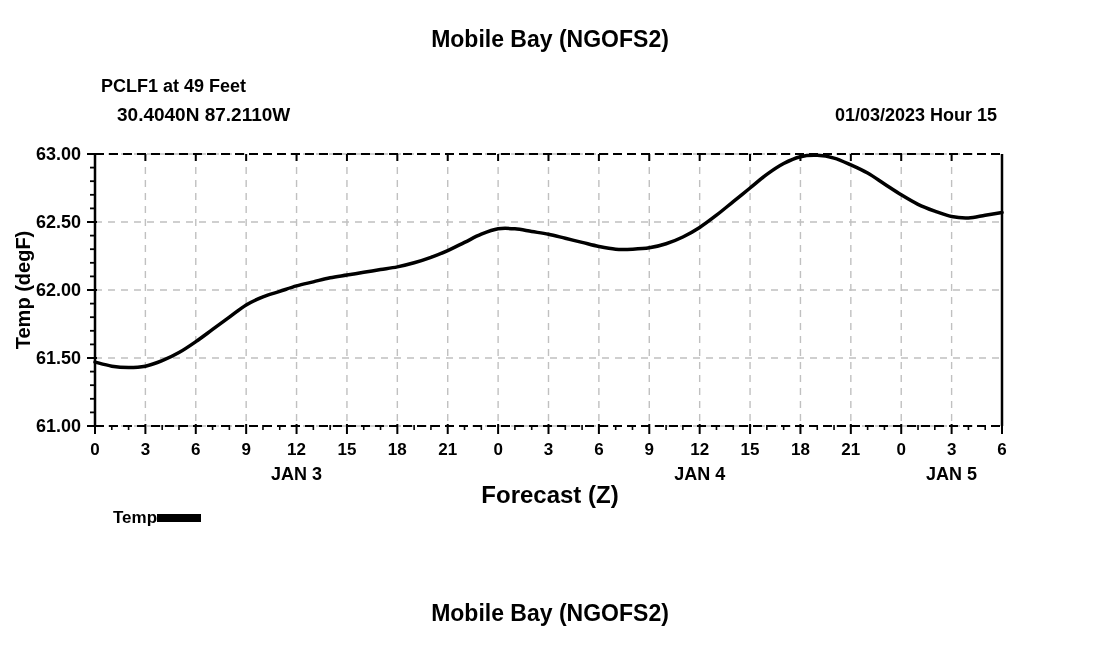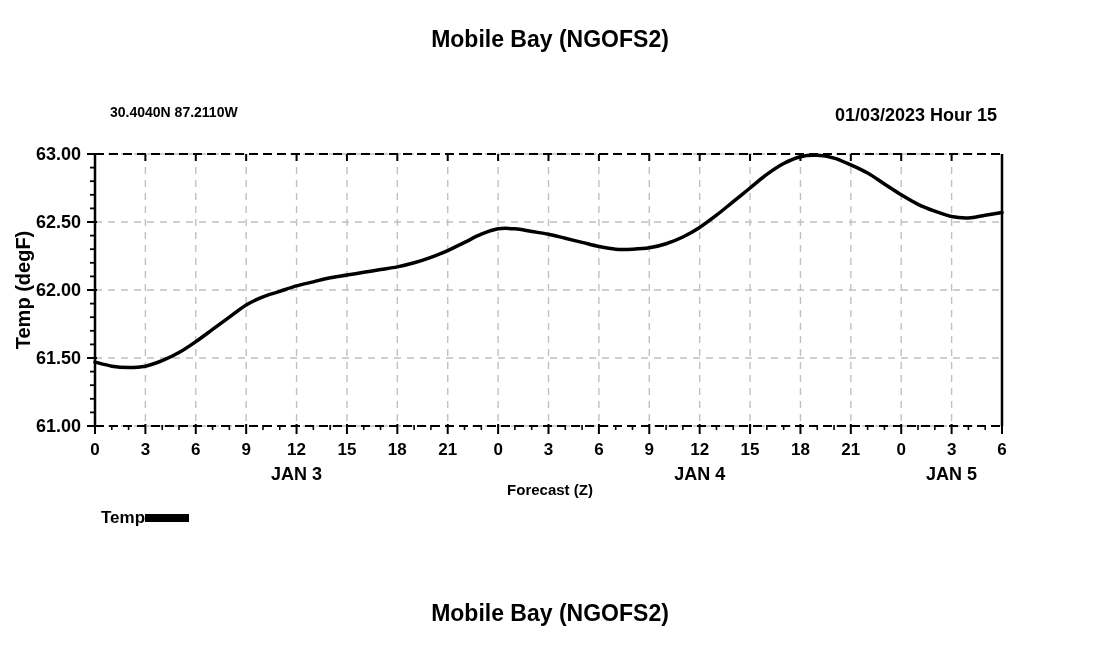--- a/index.html
+++ b/index.html
@@ -40,46 +40,46 @@
     text-align: center;
     font-size: 23px;
   }
   #station-line {
     top: 76px;
     left: 101px;
     font-size: 18px;
   }
   #coords-line {
     top: 104px;
-    left: 110px;
-    font-size: 14px;
+    left: 117px;
+    font-size: 19px;
   }
   #subtitle {
     top: 103px;
     left: 0;
     width: 1100px;
     text-align: center;
     font-size: 21px;
   }
   #runstamp {
     top: 105px;
     right: 95px;
     font-size: 18px;
     margin-left: 16px;
   }
   #xaxis-title {
     top: 481px;
     left: 0;
     width: 1100px;
     text-align: center;
-    font-size: 15px;
+    font-size: 24px;
   }
   #legend {
     top: 508px;
-    left: 101px;
+    left: 113px;
     font-size: 17px;
     display: flex;
     align-items: center;
   }
   .legend-swatch {
     display: inline-block;
     width: 44px;
     height: 8px;
     background: #000;
   }
@@ -114,20 +114,21 @@
     fill: #000;
   }
 </style>
 </head>
 <body>
 
 <div class="page">
 
   <div class="txt" id="title-top">Mobile Bay (NGOFS2)</div>
 
+  <div class="txt" id="station-line">PCLF1 at 49 Feet</div>
   <div class="txt" id="coords-line">30.4040N  87.2110W</div>
   <div class="txt" id="runstamp">01/03/2023 Hour 15</div>
 
   <svg class="chart-svg" id="chart" width="1100" height="650">
       <g>
         <line x1="95" x2="1002" y1="426" y2="426" stroke="#c0c0c0" stroke-width="1.4" stroke-dasharray="7,6"></line>
         <line x1="95" x2="1002" y1="358" y2="358" stroke="#c0c0c0" stroke-width="1.4" stroke-dasharray="7,6"></line>
         <line x1="95" x2="1002" y1="290" y2="290" stroke="#c0c0c0" stroke-width="1.4" stroke-dasharray="7,6"></line>
         <line x1="95" x2="1002" y1="222" y2="222" stroke="#c0c0c0" stroke-width="1.4" stroke-dasharray="7,6"></line>
         <line x1="95" x2="1002" y1="154" y2="154" stroke="#c0c0c0" stroke-width="1.4" stroke-dasharray="7,6"></line>

